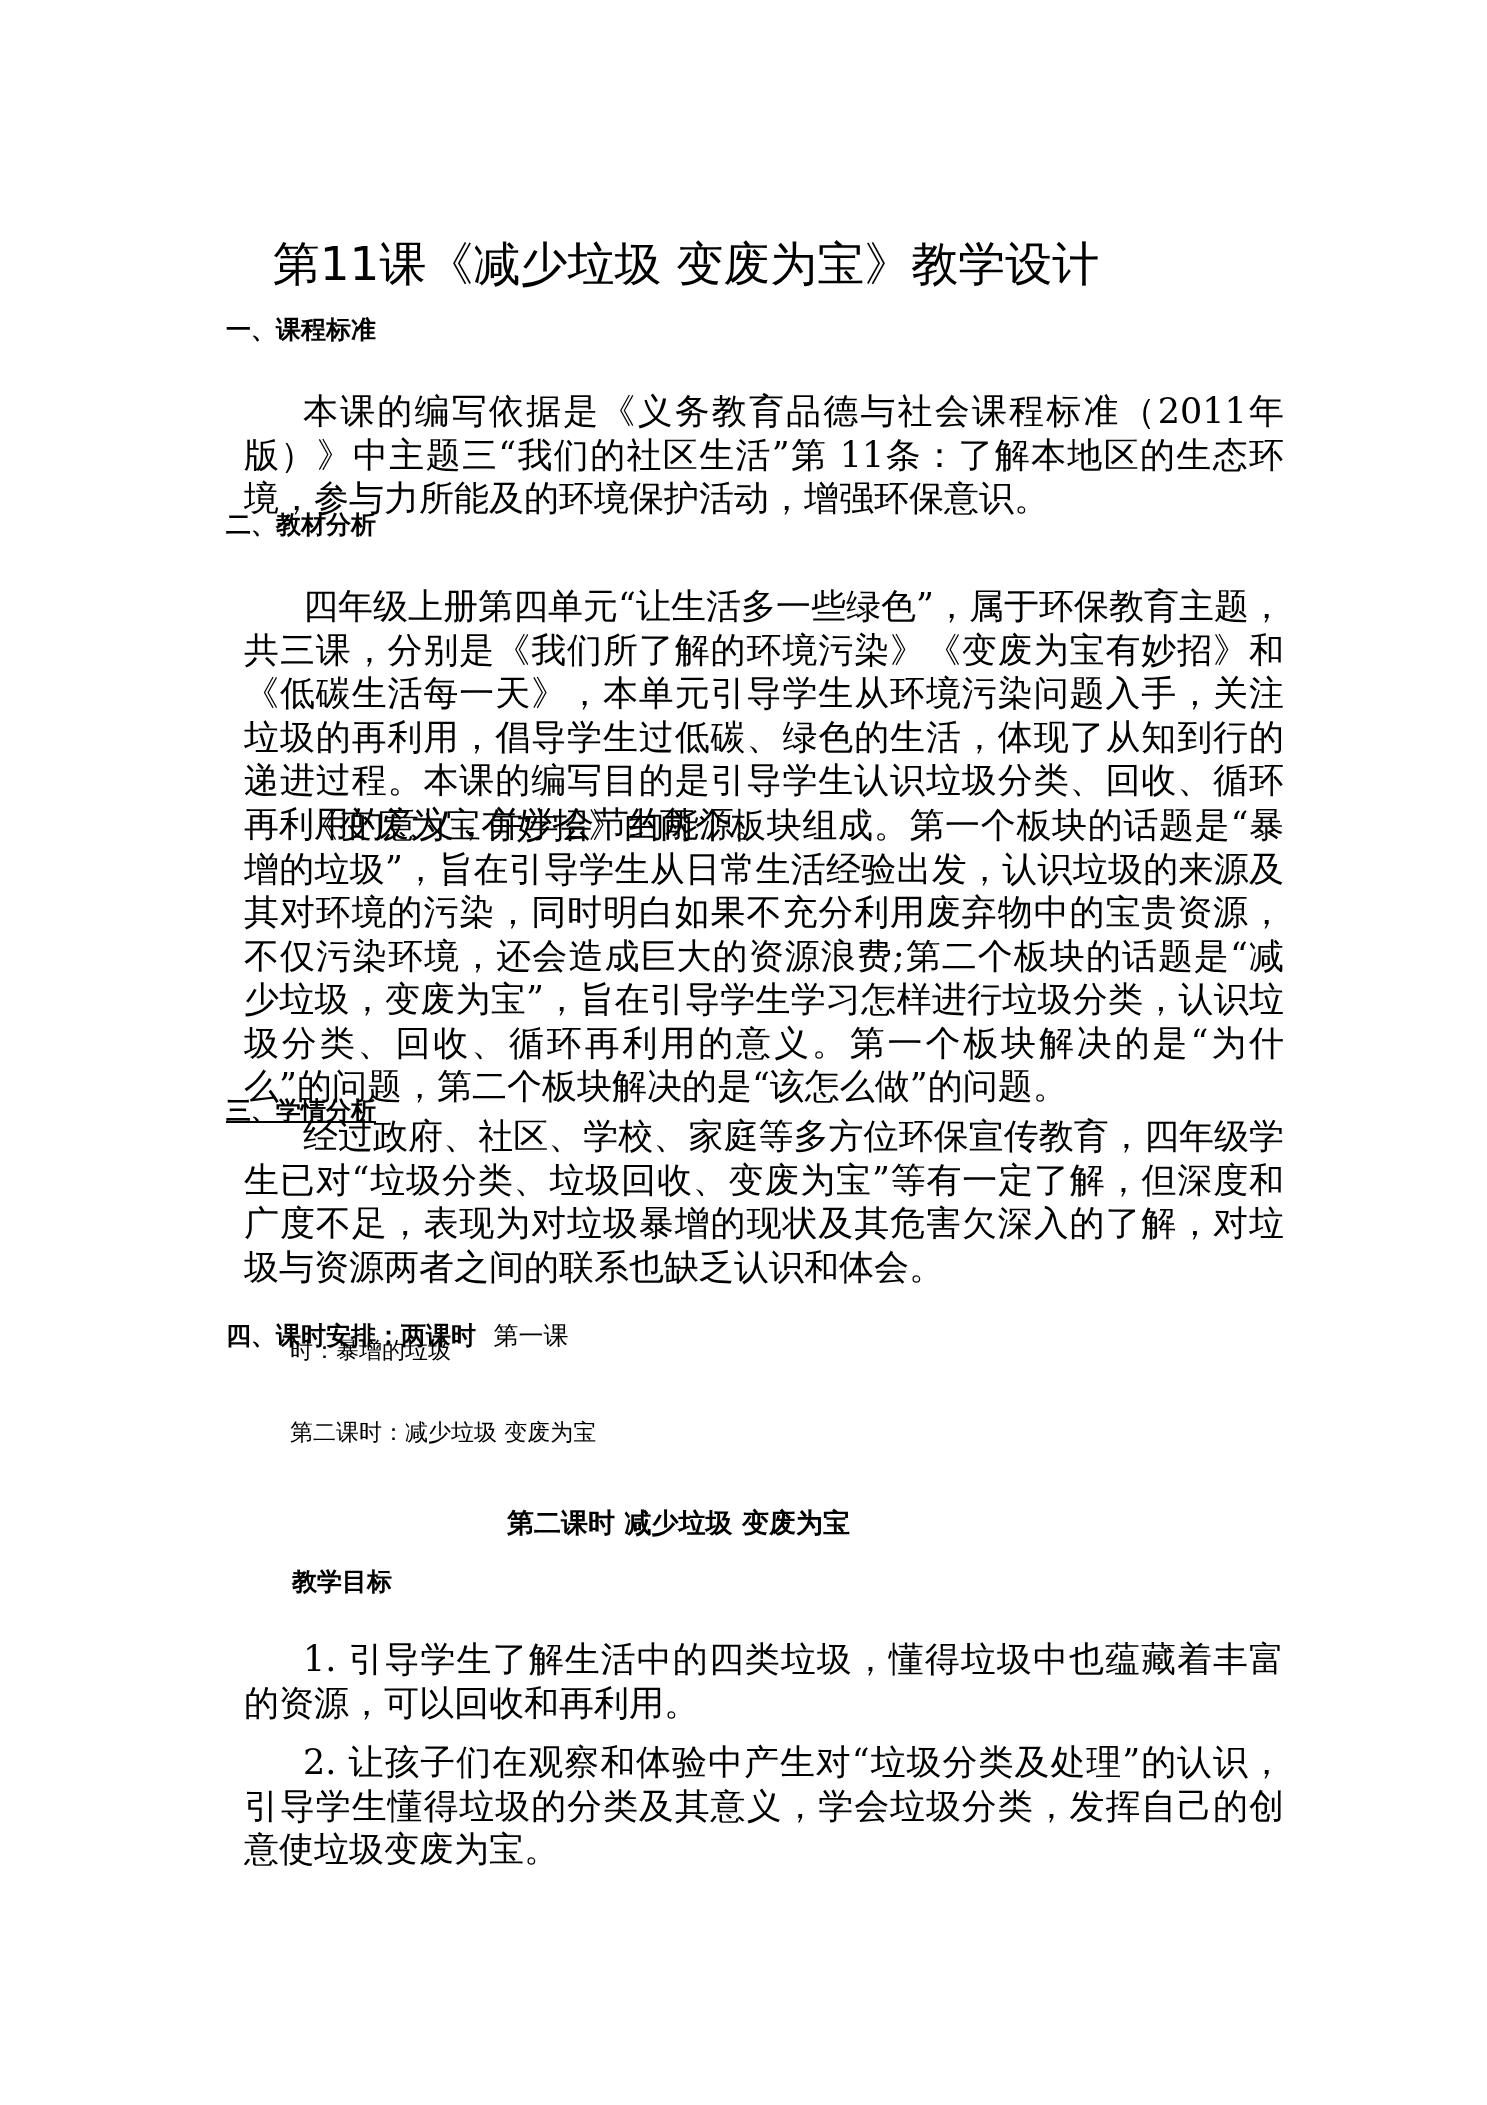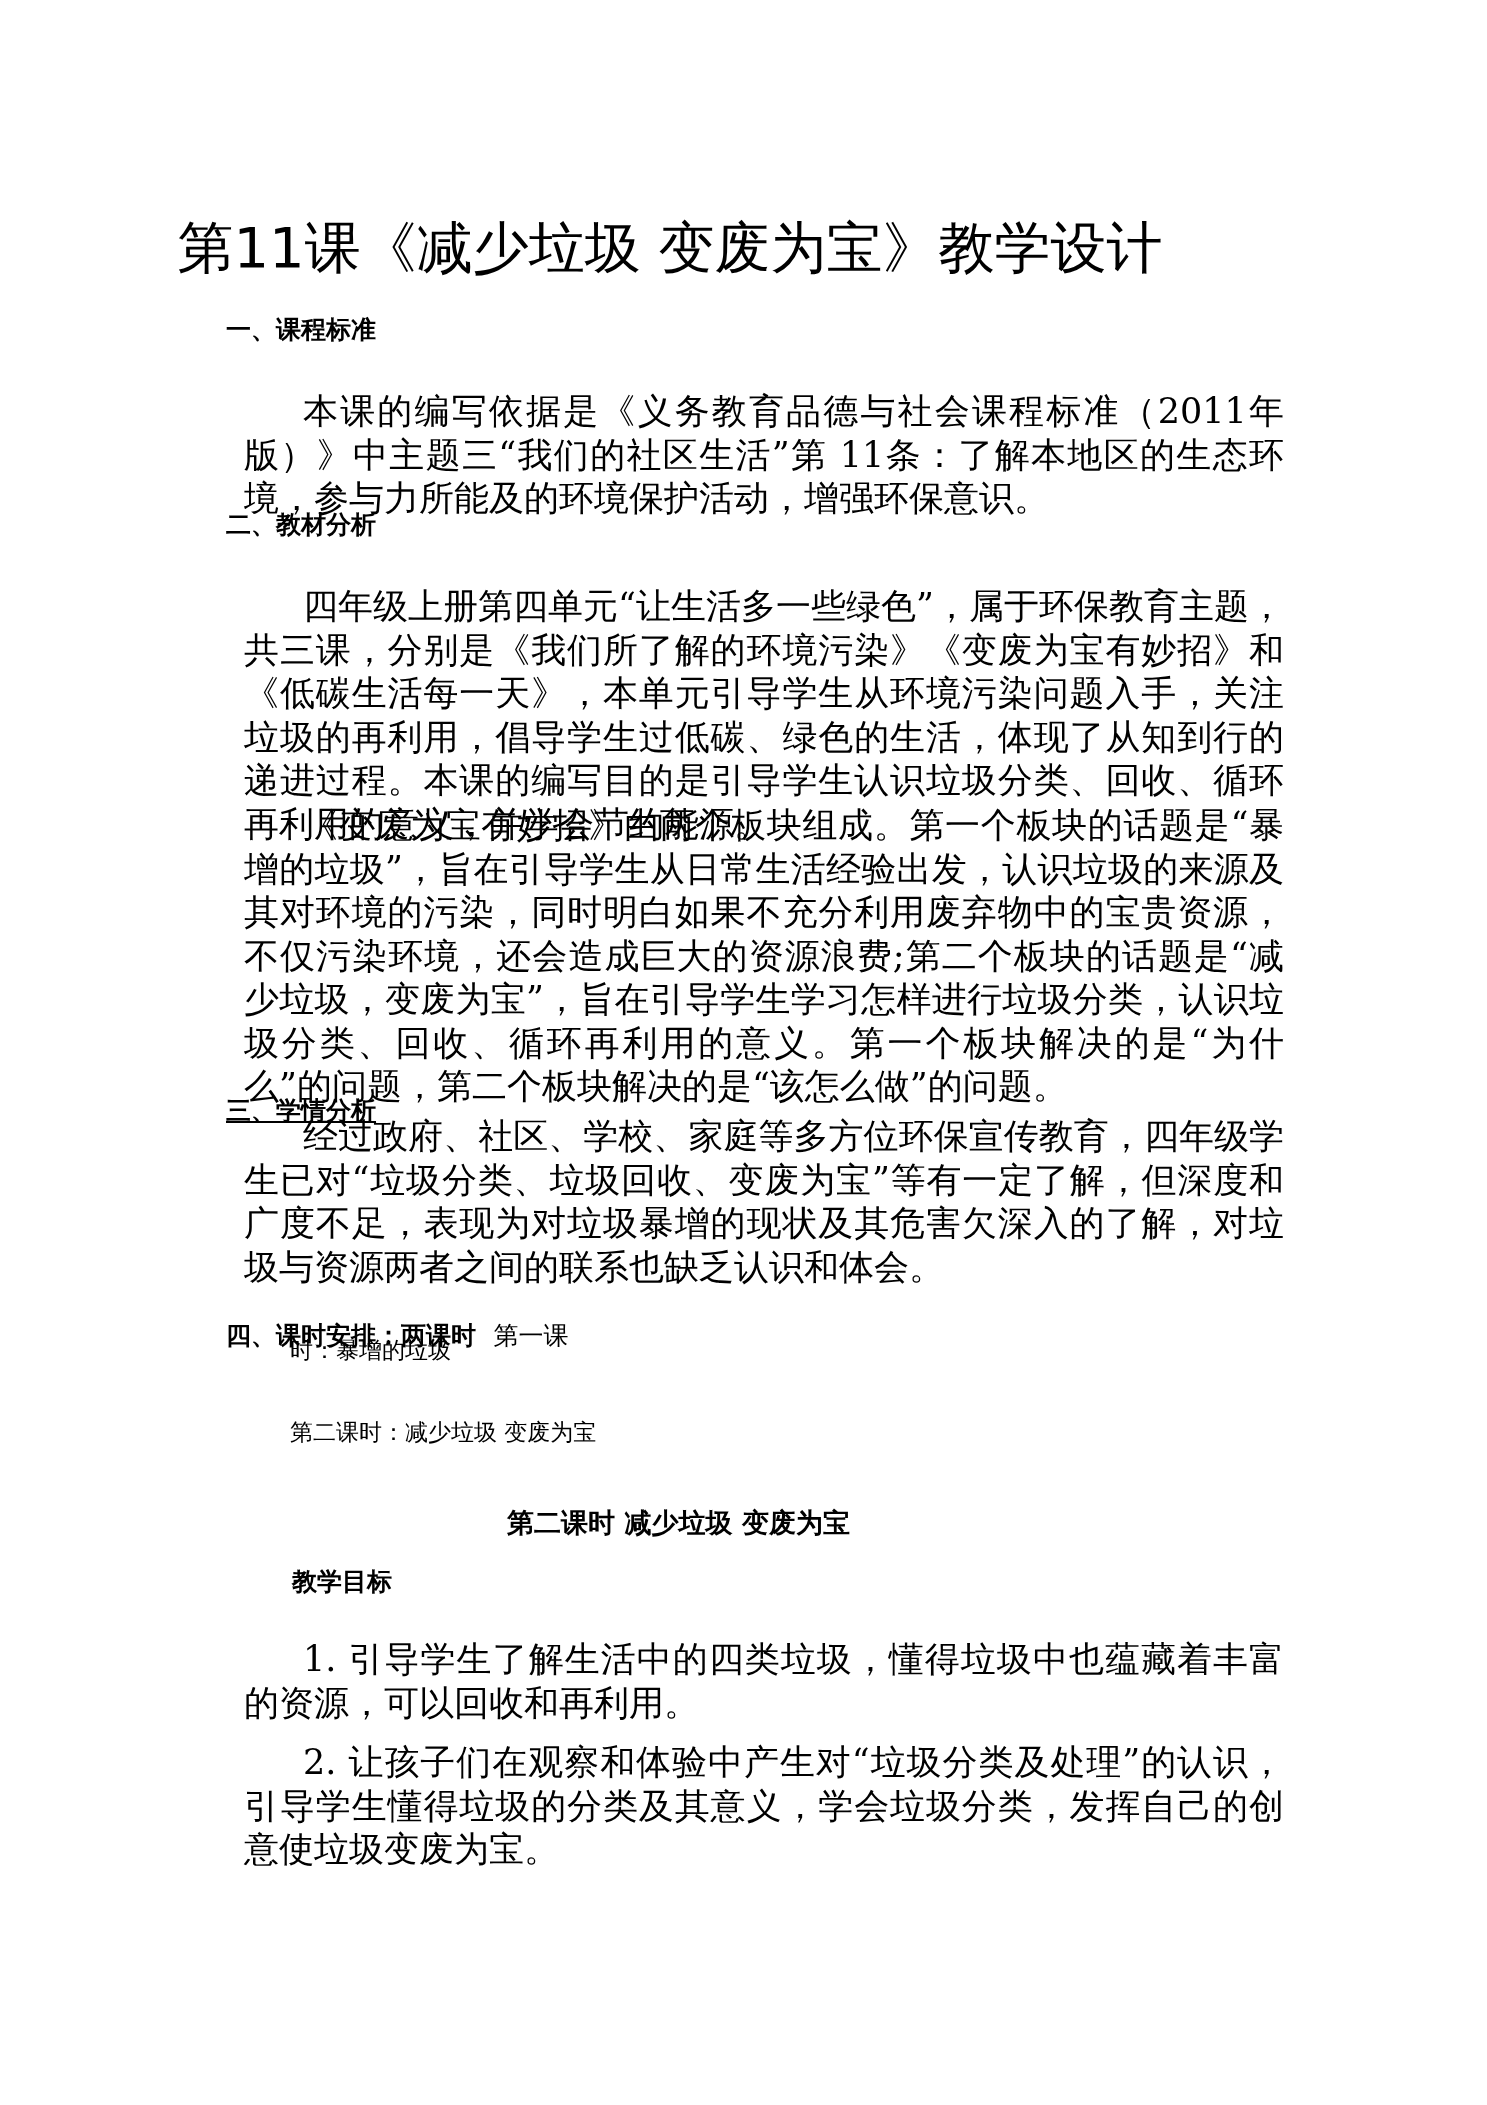--- a/index.html
+++ b/index.html
@@ -21,24 +21,24 @@
       top: 0;
       width: 1040px;
     }
     .title {
       position: absolute;
       left: -226px;
       width: 1340px;
       top: 218px;
       text-align: center;
       font-family: "DejaVu Sans", "Liberation Sans", sans-serif;
-      font-size: 56px;
+      font-size: 47px;
       line-height: 60px;
       letter-spacing: 0px;
-      margin: 0;
+      margin: 16px;
       font-weight: normal;
     }
     .h {
       position: absolute;
       left: 0;
       margin: 0;
       font-family: "DejaVu Sans", "Liberation Sans", sans-serif;
       font-weight: bold;
       font-size: 25px;
       line-height: 40px;

